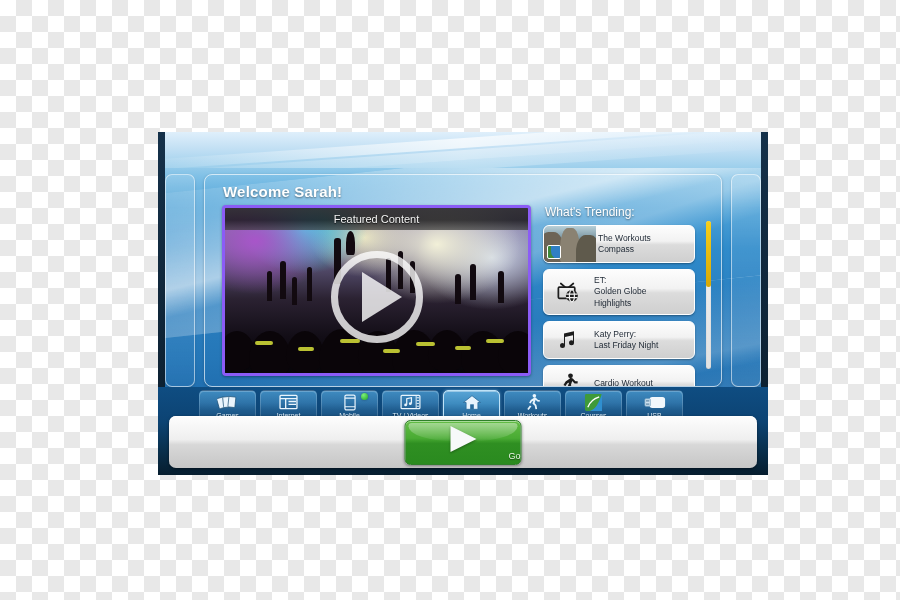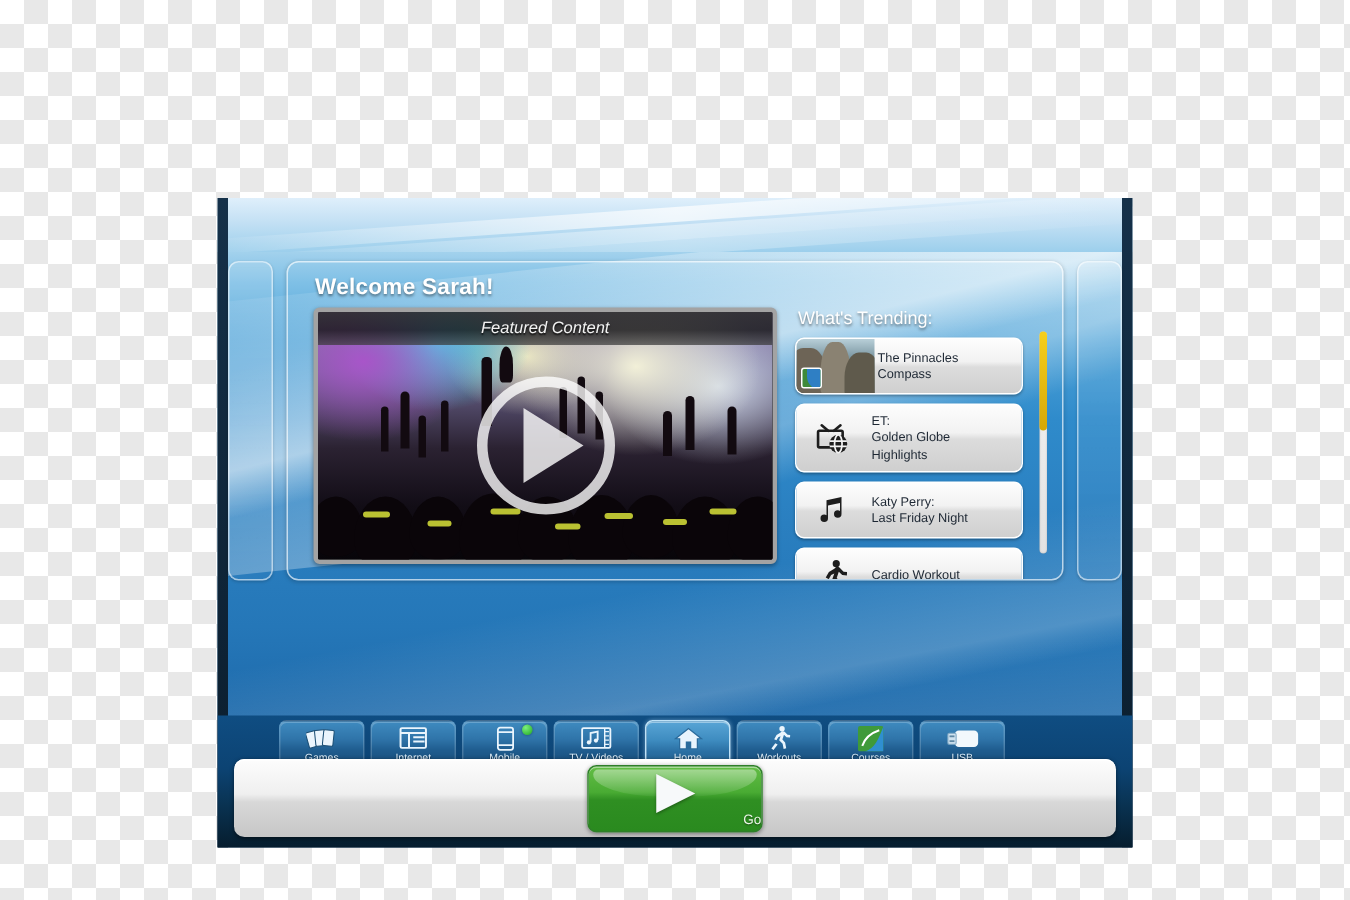--- a/index.html
+++ b/index.html
@@ -19,24 +19,24 @@
       linear-gradient(45deg, #e8e8e8 25%, transparent 25%, transparent 75%, #e8e8e8 75%),
       linear-gradient(45deg, #e8e8e8 25%, transparent 25%, transparent 75%, #e8e8e8 75%);
     background-size: 32px 32px;
     background-position: 0 0, 16px 16px;
     position: relative;
   }
 
   
   #device {
     position: absolute;
-    left: 145px;
+    left: 158px;
     top: 132px;
     width: 610px;
-    height: 433px;
+    height: 343px;
     background: #0d2233;
     overflow: hidden;
   }
 
   
   #wallpaper {
     position: absolute;
     inset: 0;
     background:
       linear-gradient(180deg,
@@ -134,26 +134,25 @@
     color: #ffffff;
     text-shadow: 0 1px 2px rgba(0,0,0,.45);
     letter-spacing: .2px;
   }
 
   
   #featured {
     position: absolute;
     left: 17px; top: 30px;
     width: 309px; height: 171px;
-    border: 3px solid #a3a3a3;
+    border: 3px solid #8b5cf6;
     border-radius: 4px;
     background: #000;
     overflow: hidden;
     box-shadow: 0 1px 3px rgba(0,0,0,.35);
-    font-style: italic;
   }
   
   #crowd {
     position: absolute;
     inset: 0;
     background:
       radial-gradient(ellipse 36% 46% at 10% 20%, #a855c9 0%, rgba(168,85,201,0) 70%),
       radial-gradient(ellipse 30% 40% at 26% 12%, #4ad6e8 0%, rgba(74,214,232,0) 70%),
       radial-gradient(ellipse 38% 50% at 70% 22%, #f2f0d8 0%, rgba(242,240,216,0) 72%),
       radial-gradient(ellipse 34% 44% at 88% 30%, #cfd8e8 0%, rgba(207,216,232,0) 72%),
@@ -566,21 +565,21 @@
       <div id="trending-list">
 
         <div class="trend-item">
           <div class="trend-thumb">
             <span class="rock" style="left:-6px;top:6px;width:26px;height:30px;"></span>
             <span class="rock" style="left:16px;top:2px;width:20px;height:34px;background:#8a8272;"></span>
             <span class="rock" style="left:32px;top:9px;width:24px;height:28px;background:#5f5a4c;"></span>
             <span class="badge"></span>
           </div>
           <div class="trend-text">
-            <span class="line">The Pinnacles</span>
+            <span class="line">The Workouts</span>
             <span class="line">Compass</span>
           </div>
         </div>
 
         <div class="trend-item tall">
           <div class="trend-icon">
             <svg width="27" height="26" viewBox="0 0 28 26" fill="none" stroke="currentColor" stroke-width="1.8">
               <path d="M6 4.2 10.5 8M19 4.2 14.5 8" stroke-linecap="round"></path>
               <rect x="3.5" y="8" width="17" height="11.5" rx="1"></rect>
               <circle cx="17.5" cy="17" r="6.2" fill="currentColor" stroke="none"></circle>

